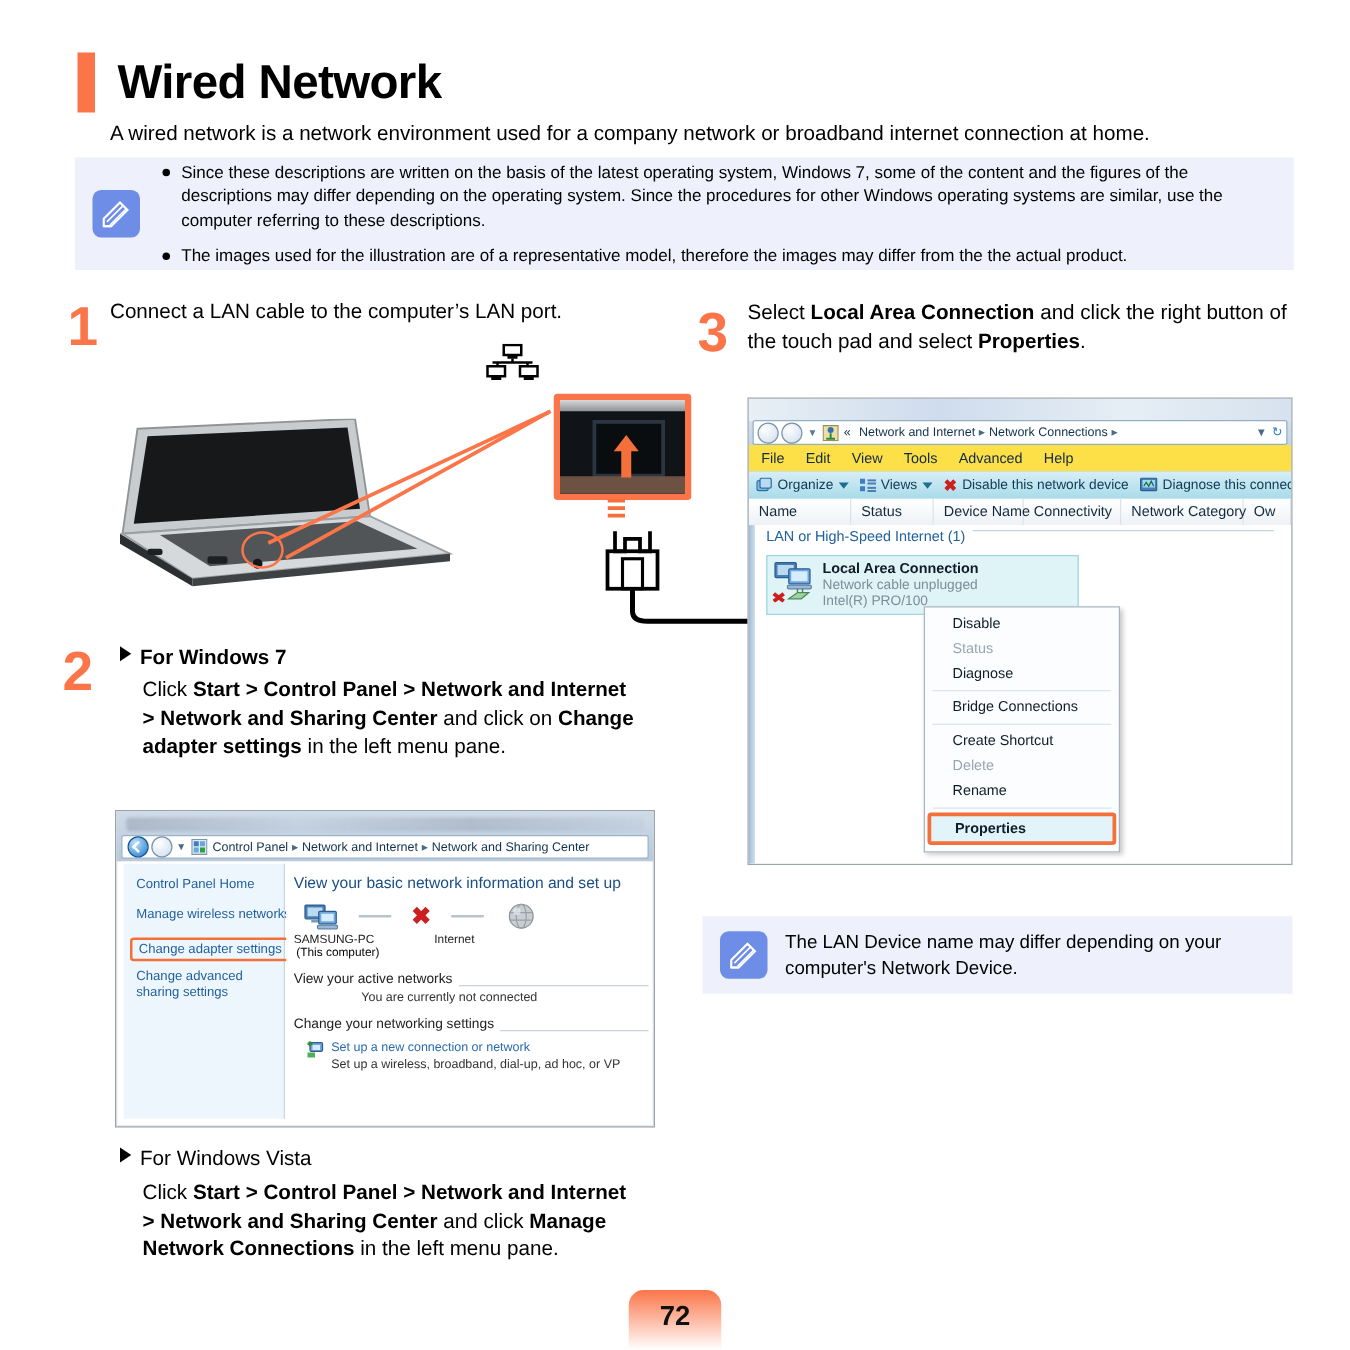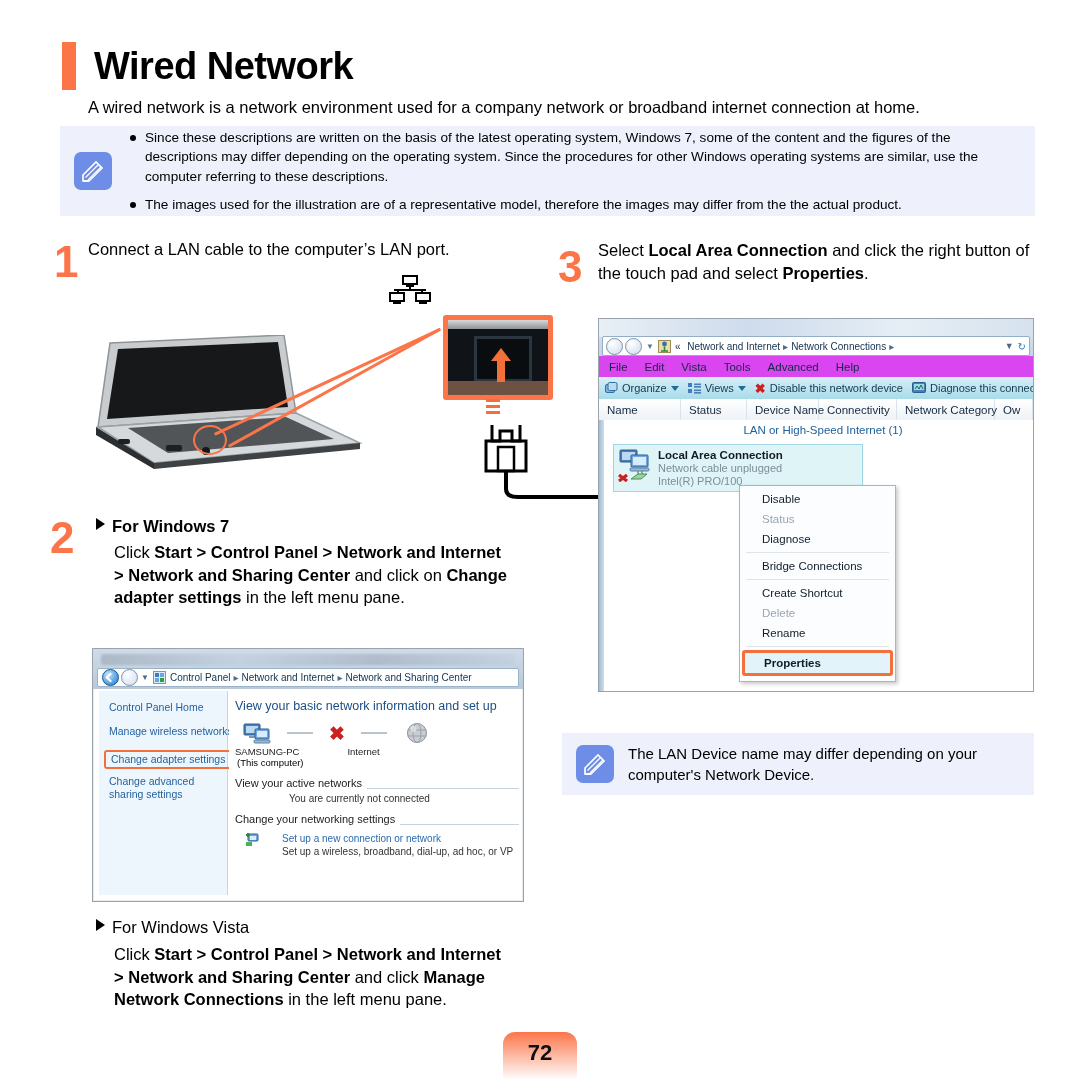--- a/index.html
+++ b/index.html
@@ -65,39 +65,39 @@
   .cp-link.orange-box{display:inline-block;border:2.5px solid #f4703a;border-radius:3px;padding:1px 5px;margin-left:-5px;margin-bottom:6px;}
   .ns-right{position:absolute;left:136px;top:42px;right:4px;bottom:6px;background:#fff;overflow:hidden;}
   .ns-h1{font-size:12.5px;color:#1a4f86;padding:8px 0 0 6px;white-space:nowrap;}
   .ns-diagram{display:flex;align-items:center;justify-content:flex-start;gap:16px;margin:8px 0 0 14px;}
   .pc-ico,.globe-ico{width:28px;height:24px;}
   .red-x{font-size:19px;color:#cc1f1f;font-weight:bold;}
   .diag-labels{display:flex;gap:26px;margin:1px 0 0 6px;font-size:9.5px;color:#222;}
   .sect{margin:9px 0 0 6px;font-size:11px;color:#222;display:flex;align-items:flex-end;gap:5px;white-space:nowrap;}
   .sect .rule{flex:1;height:1px;background:#c7d3dd;min-width:12px;}
   .sub{font-size:10px;color:#333;margin:4px 0 0 60px;white-space:nowrap;}
-  .setupline{display:flex;align-items:flex-start;gap:21px;margin:8px 0 12px 16px;}
+  .setupline{display:flex;align-items:flex-start;gap:4px;margin:8px 0 12px 16px;}
   .setup-ico{width:16px;height:14px;flex:0 0 16px;}
   .link-blue{font-size:10px;color:#2a6bb0;white-space:nowrap;}
   .gray-line{font-size:10px;color:#333;white-space:nowrap;margin-top:2px;}
 
   
   #net-conn{left:598px;top:318px;width:434px;height:372px;}
   .nc-chrome{position:absolute;left:0;top:0;right:0;height:37px;background:linear-gradient(#dfe9f2,#c3d4e4);}
   .nc-blur{position:absolute;left:0;top:0;right:0;height:18px;background:linear-gradient(90deg,#e8eff5,#cfdced 35%,#e6eef5 70%,#d6e2ee);}
   .nc-addr{position:absolute;left:3px;top:17px;right:3px;height:18px;background:#fff;border:1px solid #94aec6;border-radius:2px;display:flex;align-items:center;}
-  .nc-menu{position:absolute;left:0;top:37px;right:0;height:21px;background:#d946ef;border-bottom:5px solid #a3a3a3;display:flex;align-items:center;padding-left:10px;gap:17px;font-size:11.5px;color:#102a43;}
+  .nc-menu{position:absolute;left:0;top:37px;right:0;height:21px;background:#fde047;border-bottom:5px solid #a3a3a3;display:flex;align-items:center;padding-left:10px;gap:17px;font-size:11.5px;color:#102a43;}
   .nc-tool{position:absolute;left:0;top:58px;right:0;height:22px;background:linear-gradient(#d8eef7,#a9dbe9);border-bottom:1px solid #9cc4d4;display:flex;align-items:center;padding-left:6px;gap:9px;font-size:11px;color:#0d3b52;white-space:nowrap;overflow:hidden;}
   .tool-item{display:flex;align-items:center;gap:4px;}
   .caretd{width:0;height:0;border-left:4px solid transparent;border-right:4px solid transparent;border-top:5px solid #1b6f92;}
   .nc-head{position:absolute;left:0;top:80px;right:0;height:21px;background:linear-gradient(#ffffff,#eef2f6);border-bottom:1px solid #c9d4de;display:flex;align-items:center;font-size:11.5px;color:#14293f;}
   .nc-head div{padding-left:8px;border-right:1px solid #dbe3ea;height:100%;display:flex;align-items:center;box-sizing:border-box;white-space:nowrap;}
   .nc-body{position:absolute;left:0;top:101px;right:0;bottom:0;background:#fff;}
   .nc-lside{position:absolute;left:0;top:0;width:5px;bottom:0;background:linear-gradient(90deg,#9fbcd4,#cfe0ee);}
-  .grp{font-size:11.5px;color:#20619c;margin:4px 0 0 14px;display:flex;align-items:center;gap:6px;flex-direction:column;}
+  .grp{font-size:11.5px;color:#20619c;margin:4px 0 0 14px;display:flex;align-items:flex-start;gap:6px;}
   .grp .rule{flex:1;height:1px;background:#c6d4e0;margin-right:14px;}
   .conn-item{position:absolute;left:14px;top:24px;width:250px;height:48px;background:#dff4f7;border:1px solid #9fd6e2;display:flex;padding:3px 0 0 4px;box-sizing:border-box;}
   .conn-ico{width:40px;height:34px;flex:0 0 40px;position:relative;}
   .conn-txt{padding-top:1px;}
   .conn-t1{font-size:11.5px;font-weight:bold;color:#101c28;}
   .conn-t2{font-size:11px;color:#7e8d99;margin-top:1px;}
   .conn-t3{font-size:11px;color:#7e8d99;margin-top:1px;}
   .ctx{position:absolute;left:140px;top:65px;width:155px;background:#fbfdfe;border:1px solid #a9b6c2;box-shadow:2px 2px 4px rgba(0,0,0,.22);padding:3px 0;}
   .ctx-item{font-size:11.5px;color:#0f1d2b;padding:4px 0 4px 22px;white-space:nowrap;}
   .ctx-item.dim{color:#9aa5b0;}
@@ -311,21 +311,21 @@
           <span style="padding-left:4px;">Network and Internet</span><span class="sep">▸</span><span>Network Connections</span><span class="sep">▸</span>
         </span>
         <span style="margin-left:auto;color:#4a6a88;font-size:9px;padding-right:4px;">▼</span>
         <span style="color:#2d7dbf;font-size:10px;padding-right:3px;">↻</span>
       </div>
     </div>
 
     <div class="nc-menu">
       <span>File</span>
       <span>Edit</span>
-      <span>Vista</span>
+      <span>View</span>
       <span>Tools</span>
       <span>Advanced</span>
       <span>Help</span>
     </div>
 
     <div class="nc-tool">
       <span class="tool-item">
         <svg width="13" height="12" viewBox="0 0 13 12">
           <rect x="0.5" y="2.5" width="9" height="8" rx="1.5" fill="#7fb6e0" stroke="#2f6fa5"></rect>
           <rect x="3" y="0.5" width="9" height="8" rx="1.5" fill="#bcd9f2" stroke="#2f6fa5"></rect>

